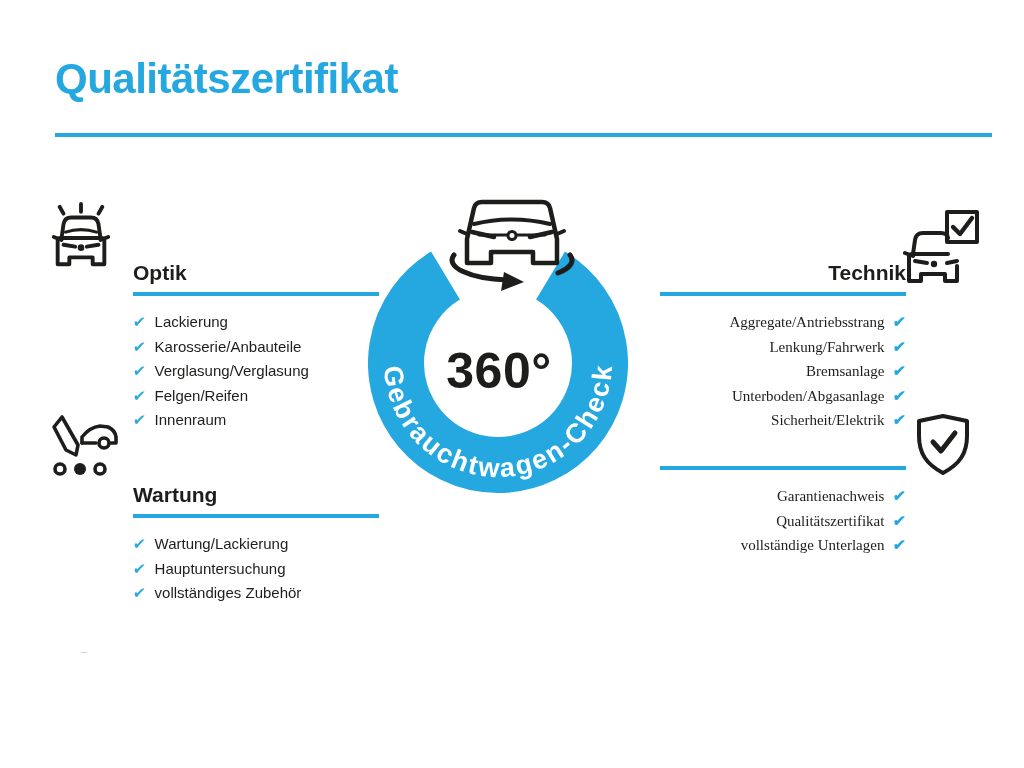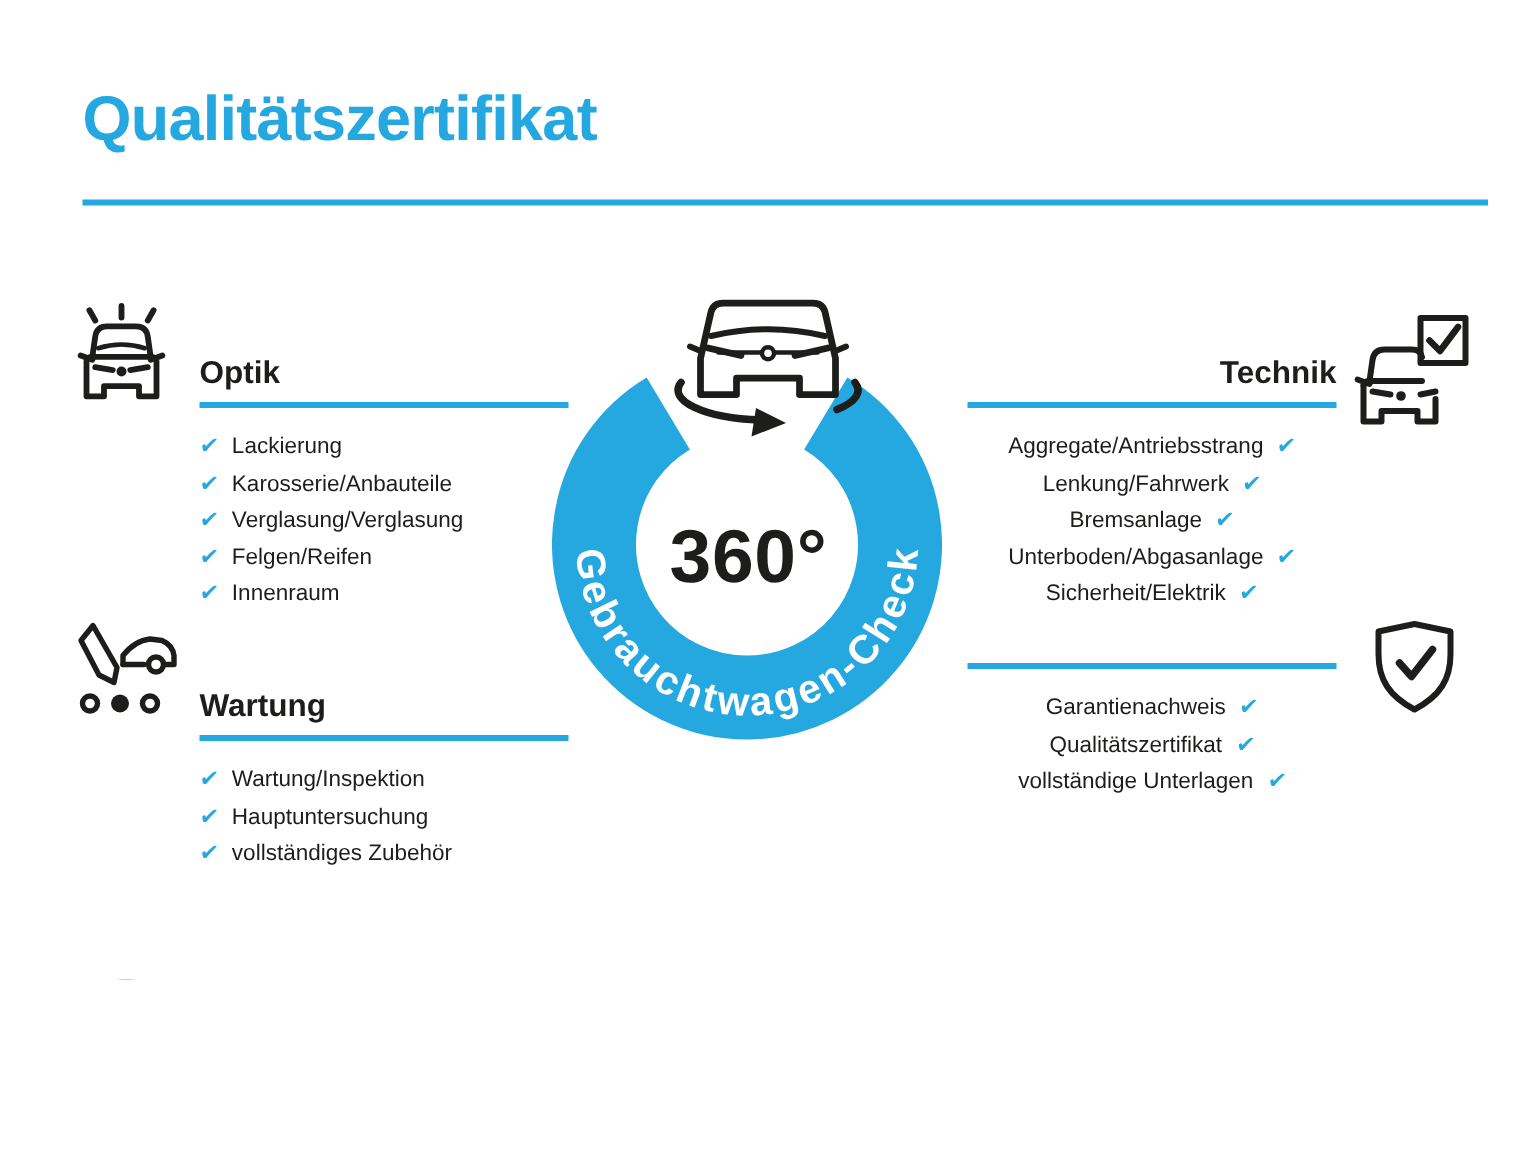--- a/index.html
+++ b/index.html
@@ -3,28 +3,28 @@
 <meta charset="utf-8">
 <style>
   html,body{margin:0;padding:0;background:#fff;}
   .page{position:relative;width:1024px;height:653px;background:#fff;overflow:hidden;
         font-family:"Liberation Sans","DejaVu Sans",sans-serif;color:#1d1d1b;padding-left:22px;}
 
   .title{position:absolute;left:55px;top:56px;font-size:42px;font-weight:bold;
          color:#25a8e0;letter-spacing:-0.5px;line-height:1.1;}
   .top-rule{position:absolute;left:55px;top:133px;width:937px;height:4px;background:#25a8e0;}
 
-  .section{position:absolute;width:246px;}
+  .section{position:absolute;width:246px;margin-top:24px;}
   .section.left{left:133px;}
-  .section.right{left:645px;text-align:right;}
+  .section.right{left:660px;text-align:right;}
   .sec-head{font-size:21px;font-weight:bold;line-height:24px;color:#1d1d1b;}
   .sec-rule{height:4px;background:#25a8e0;margin-top:7px;}
   .items{margin-top:14px;}
   .item{height:24.5px;display:flex;align-items:center;font-size:15px;line-height:24.5px;}
-  .section.right .item{justify-content:center;}
+  .section.right .item{justify-content:flex-end;font-family:Liberation Serif, serif;}
   .check{color:#25a8e0;font-weight:bold;font-size:15px;display:inline-block;
          transform:skewX(-6deg);}
   .section.left .check{margin-right:9px;}
   .section.right .check{margin-left:9px;}
 
   .icon-box{position:absolute;}
   .icon-box svg{display:block;}
 
   .center-graphic{position:absolute;left:368px;top:193px;width:260px;height:305px;}
   .center-graphic text{font-family:"Liberation Sans","DejaVu Sans",sans-serif;font-weight:bold;}
@@ -105,21 +105,21 @@
       <circle cx="34" cy="59" r="6" fill="#1d1d1b"></circle>
     </svg>
   </div>
 
   <div class="section left" style="top:459px;">
     <div class="sec-head">Wartung</div>
     <div class="sec-rule"></div>
     <div class="items">
       <div class="item">
           <span class="check">✔</span>
-          <span>Wartung/Inspektion</span>
+          <span>Wartung/Lackierung</span>
         </div>
       <div class="item">
           <span class="check">✔</span>
           <span>Hauptuntersuchung</span>
         </div>
       <div class="item">
           <span class="check">✔</span>
           <span>vollständiges Zubehör</span>
         </div>
     </div>

